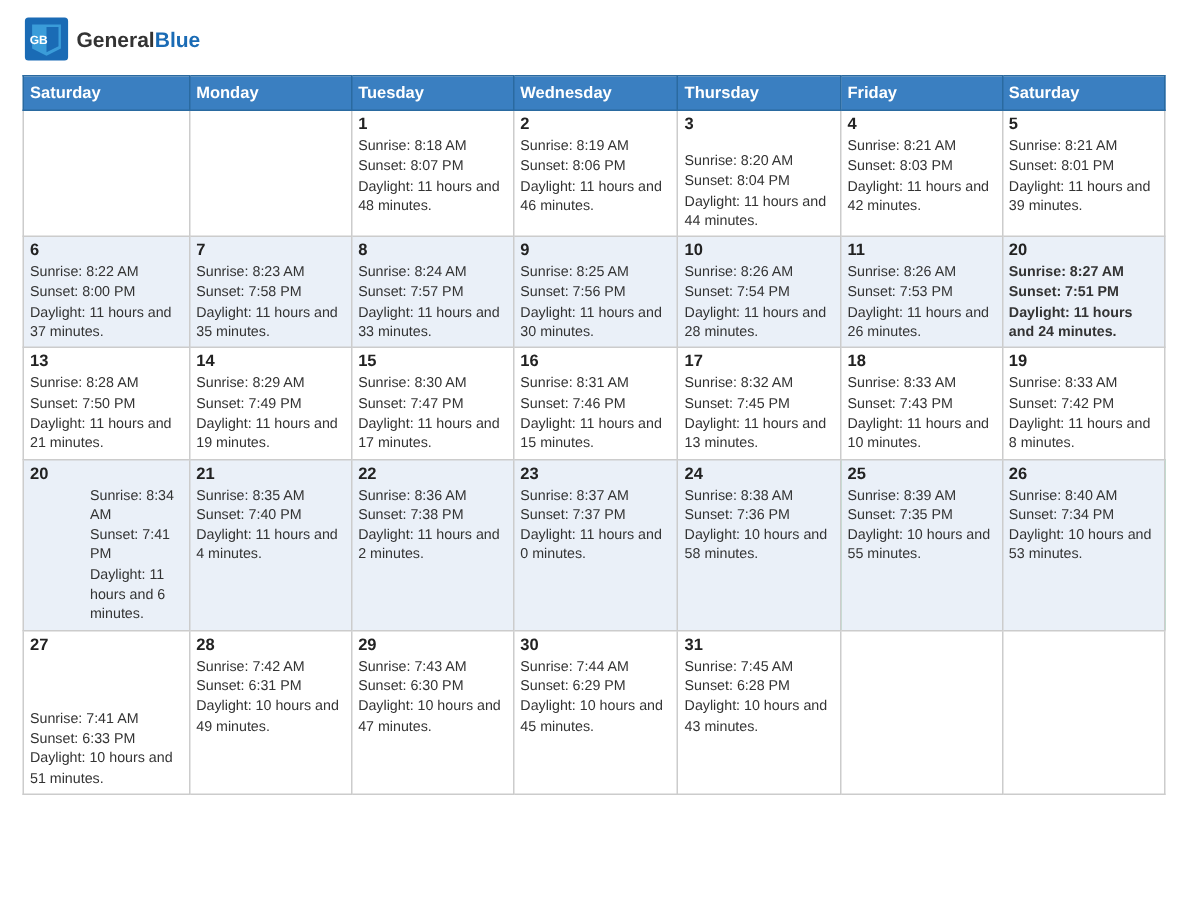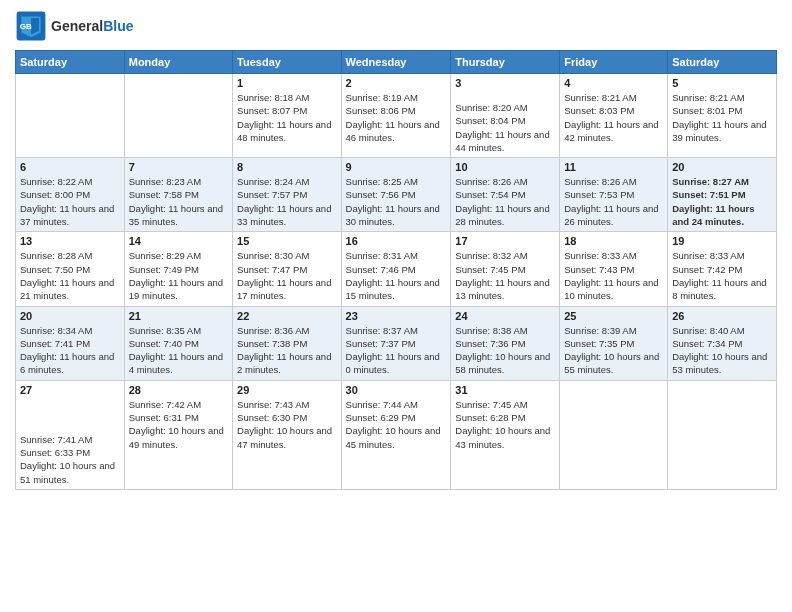--- a/index.html
+++ b/index.html
@@ -252,21 +252,21 @@
           <td style="background: rgb(255, 255, 255);">
             <span class="day-num">19</span>
             <div class="day-info" style="white-space: pre-line;">Sunrise: 8:33 AM
 Sunset: 7:42 PM
 Daylight: 11 hours and 8 minutes.</div>
           </td>
         </tr>
         <tr style="background: #22c55e;">
           <td style="background: rgb(234, 240, 248);">
             <span class="day-num">20</span>
-            <div class="day-info" style="white-space: pre-line;">Sunrise: 8:34 AM
+            <div class="day-info" style="white-space: pre-line; margin-left: 40px;">Sunrise: 8:34 AM
 Sunset: 7:41 PM
 Daylight: 11 hours and 6 minutes.</div>
           </td>
           <td style="background: rgb(234, 240, 248);">
             <span class="day-num">21</span>
             <div class="day-info" style="white-space: pre-line;">Sunrise: 8:35 AM
 Sunset: 7:40 PM
 Daylight: 11 hours and 4 minutes.</div>
           </td>
           <td style="background: rgb(234, 240, 248);">

